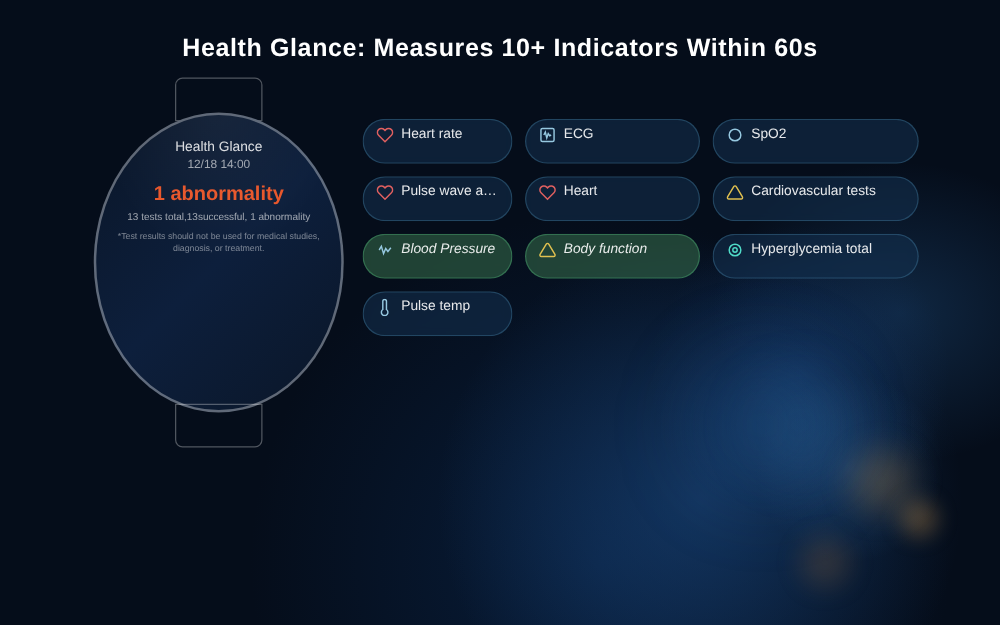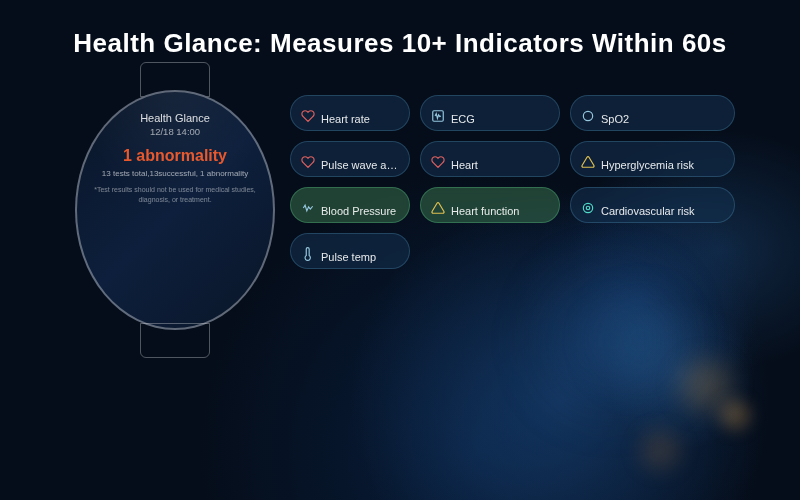--- a/index.html
+++ b/index.html
@@ -35,21 +35,21 @@
       pointer-events: none;
       z-index: 0;
     }
 
     .page-title {
       position: absolute;
       top: 28px;
       left: 0;
       right: 0;
       text-align: center;
-      font-size: 26px;
+      font-size: 20px;
       font-weight: 600;
       color: #fff;
       z-index: 10;
       letter-spacing: 0.5px;
     }
 
     
     .watch-container {
       position: absolute;
       left: 60px;
@@ -161,33 +161,34 @@
       top: 95px;
       z-index: 10;
       display: grid;
       grid-template-columns: 120px 130px 160px;
       grid-template-rows: repeat(5, 40px);
       gap: 8px 10px;
     }
 
     .indicator-pill {
       display: flex;
-      align-items: flex-end;
+      align-items: flex-start;
       gap: 6px;
       background: rgba(20, 50, 80, 0.55);
       border: 1px solid rgba(100, 180, 220, 0.25);
       border-radius: 20px;
       padding: 5px 10px;
       height: 36px;
       backdrop-filter: blur(4px);
     }
 
     .indicator-pill.highlight {
       background: rgba(60, 120, 80, 0.5);
       border-color: rgba(80, 180, 120, 0.4);
+      font-style: italic;
     }
 
     .indicator-pill.highlight-amber {
       background: rgba(120, 80, 20, 0.5);
       border-color: rgba(200, 140, 40, 0.4);
     }
 
     .indicator-icon {
       font-size: 13px;
       flex-shrink: 0;
@@ -260,40 +261,40 @@
     <div class="indicator-pill">
       <span class="indicator-icon"><svg width="14" height="14" viewBox="0 0 24 24" fill="none" stroke="#e06060" stroke-width="2">
           <path d="M20.84 4.61a5.5 5.5 0 0 0-7.78 0L12 5.67l-1.06-1.06a5.5 5.5 0 0 0-7.78 7.78l1.06 1.06L12 21.23l7.78-7.78 1.06-1.06a5.5 5.5 0 0 0 0-7.78z"></path>
         </svg></span>
       <span class="indicator-text">Heart</span>
     </div>
     <div class="indicator-pill">
       <span class="indicator-icon"><svg width="14" height="14" viewBox="0 0 24 24" fill="none" stroke="#e0c050" stroke-width="2">
           <path d="M10.29 3.86L1.82 18a2 2 0 0 0 1.71 3h16.94a2 2 0 0 0 1.71-3L13.71 3.86a2 2 0 0 0-3.42 0z"></path>
         </svg></span>
-      <span class="indicator-text">Hyperglycemia risk</span>
+      <span class="indicator-text">Cardiovascular tests</span>
     </div>
     <div class="indicator-pill highlight">
       <span class="indicator-icon"><svg width="14" height="14" viewBox="0 0 24 24" fill="none" stroke="#96c8e0" stroke-width="2">
           <polyline points="4,12 7,7 10,17 13,10 16,14 20,9"></polyline>
         </svg></span>
       <span class="indicator-text">Blood Pressure</span>
     </div>
     <div class="indicator-pill highlight">
       <span class="indicator-icon"><svg width="14" height="14" viewBox="0 0 24 24" fill="none" stroke="#e0c050" stroke-width="2">
           <path d="M10.29 3.86L1.82 18a2 2 0 0 0 1.71 3h16.94a2 2 0 0 0 1.71-3L13.71 3.86a2 2 0 0 0-3.42 0z"></path>
         </svg></span>
-      <span class="indicator-text">Heart function</span>
+      <span class="indicator-text">Body function</span>
     </div>
     <div class="indicator-pill">
       <span class="indicator-icon"><svg width="14" height="14" viewBox="0 0 24 24" fill="none" stroke="#50dbc8" stroke-width="2">
           <circle cx="12" cy="12" r="8"></circle>
           <circle cx="12" cy="12" r="3"></circle>
         </svg></span>
-      <span class="indicator-text">Cardiovascular risk</span>
+      <span class="indicator-text">Hyperglycemia total</span>
     </div>
     <div class="indicator-pill">
       <span class="indicator-icon"><svg width="14" height="14" viewBox="0 0 24 24" fill="none" stroke="#96c8e0" stroke-width="2">
           <path d="M14 14.76V3.5a2.5 2.5 0 0 0-5 0v11.26a4.5 4.5 0 1 0 5 0z"></path>
         </svg></span>
       <span class="indicator-text">Pulse temp</span>
     </div>
     <div></div>
   </div>
 

